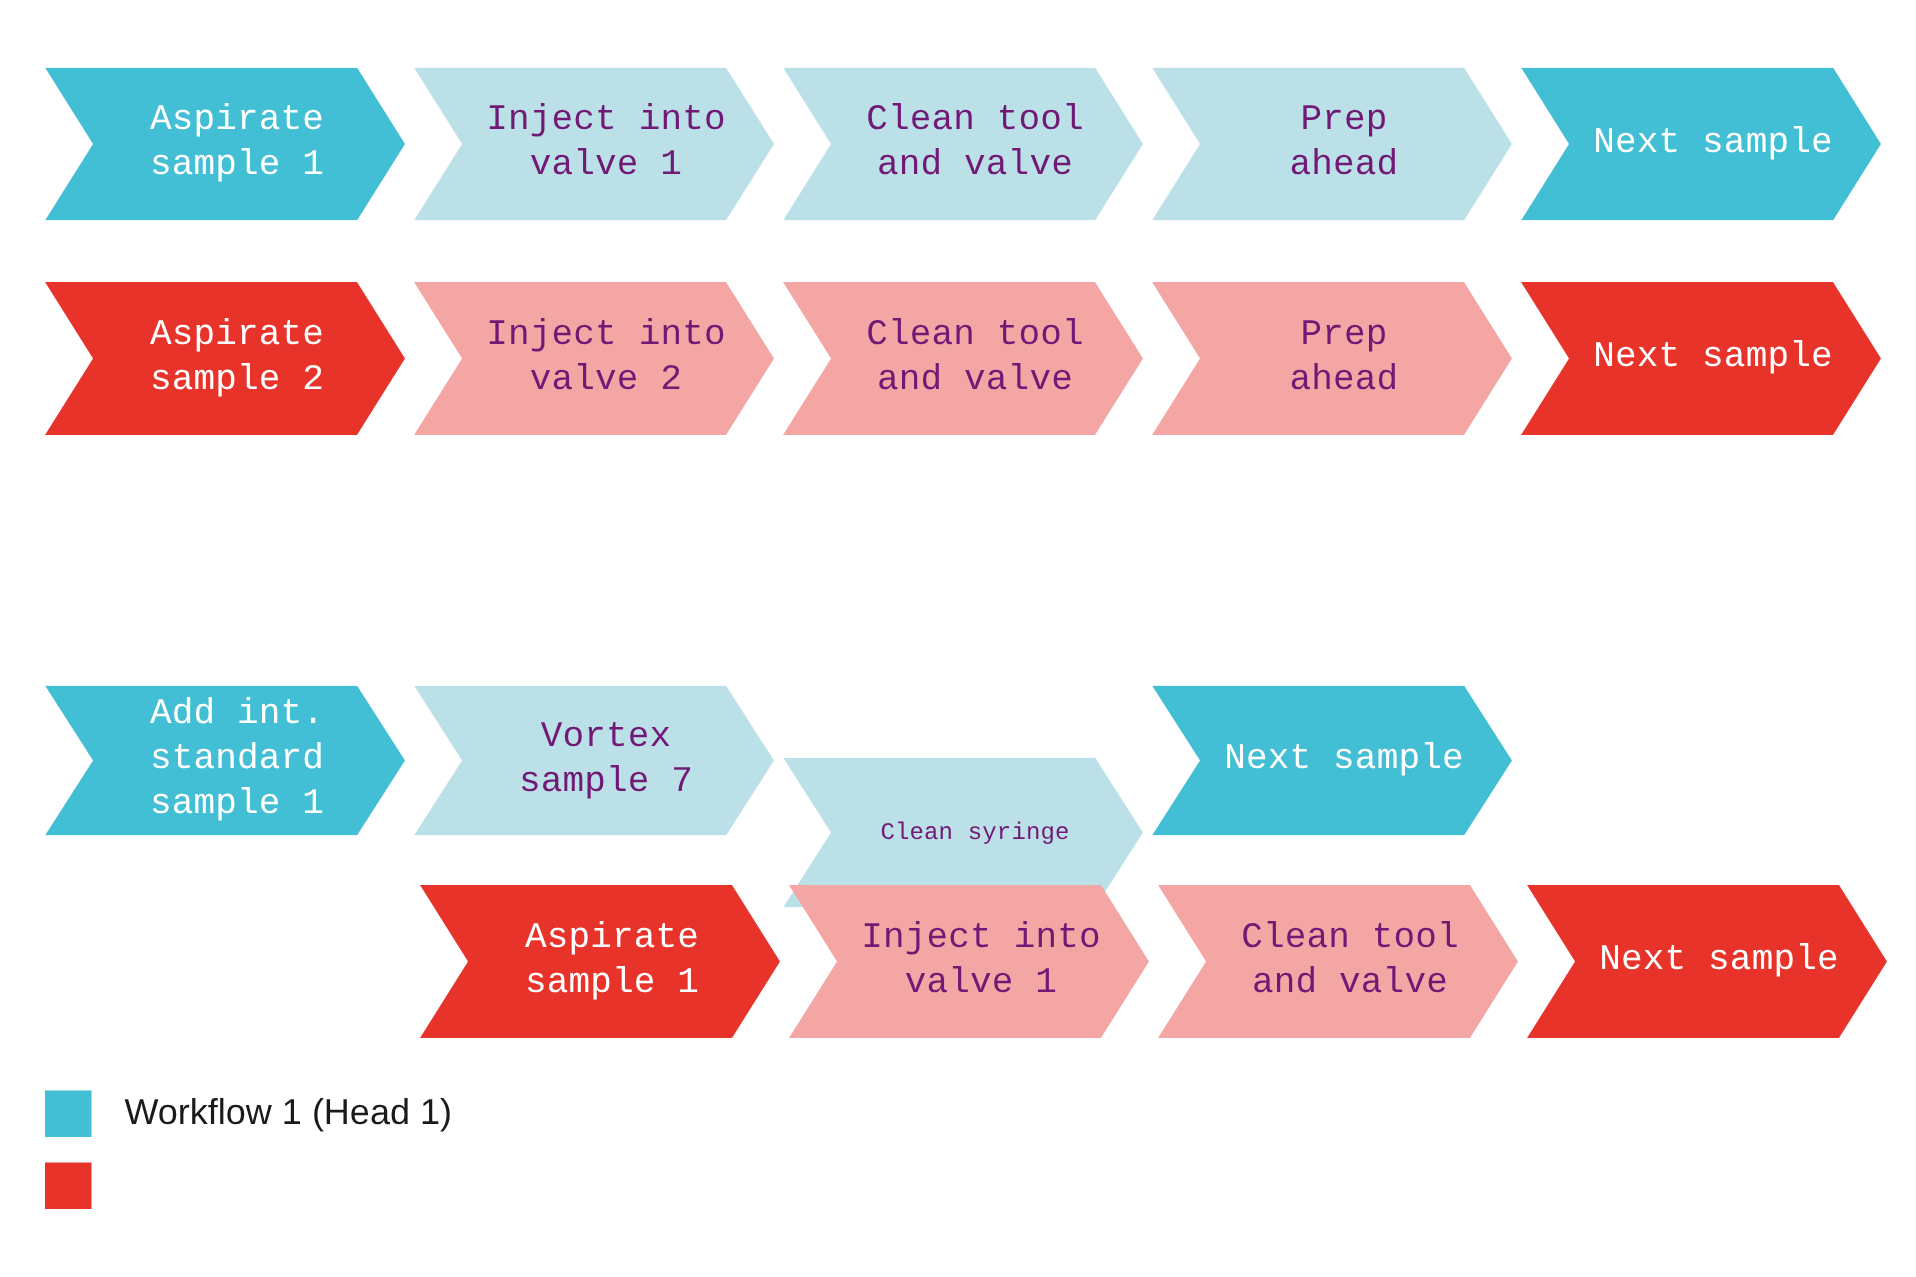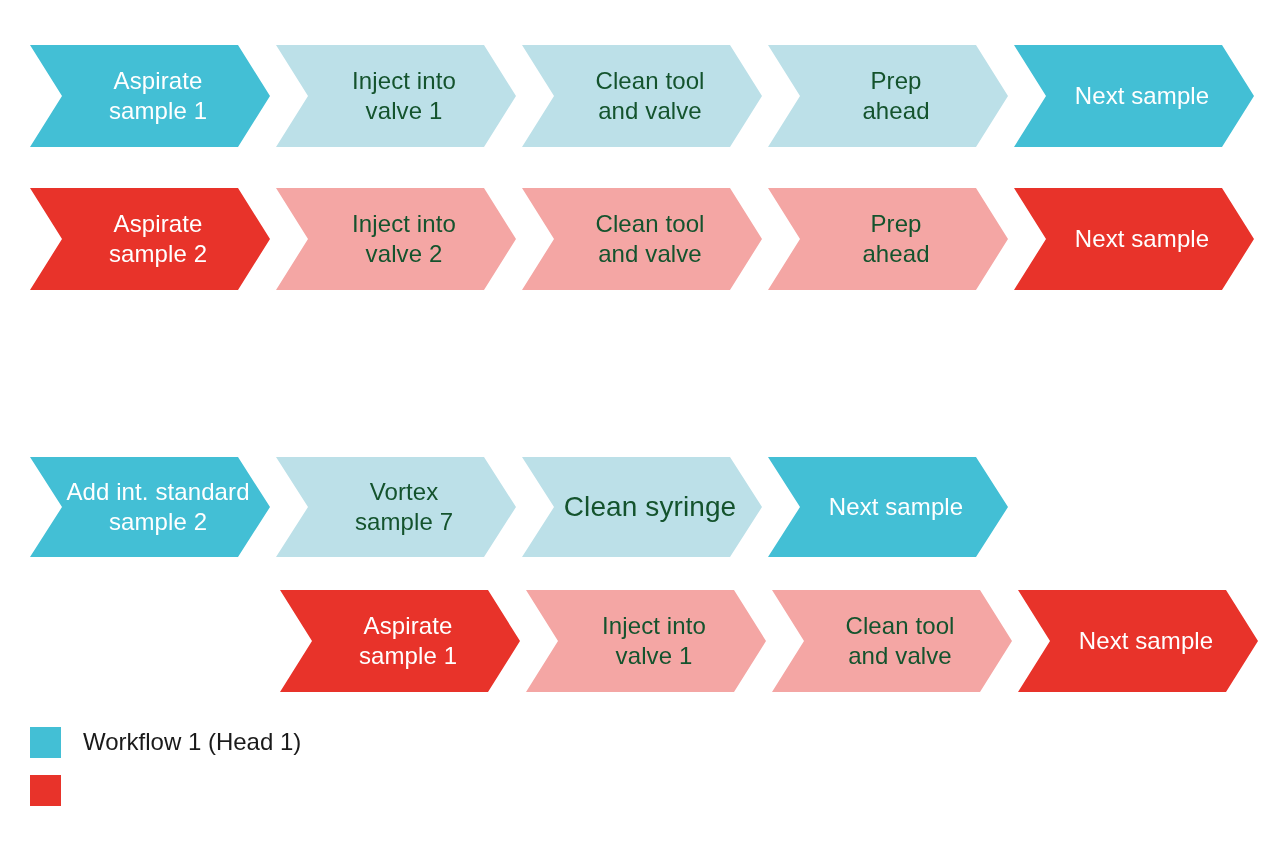--- a/index.html
+++ b/index.html
@@ -16,20 +16,21 @@
     font-family: "Liberation Sans", sans-serif;
     -webkit-font-smoothing: antialiased;
   }
 
   #diagram-canvas {
     position: absolute;
     left: 0;
     top: 0;
     width: 1277px;
     height: 851px;
+    font-family: Liberation Mono, monospace;
   }
 
   
   .chevron-row {
     position: absolute;
     display: block;
   }
 
   .chevron {
     position: absolute;
@@ -59,21 +60,21 @@
 
   
   .chev-label {
     display: block;
     padding-left: 26px;
     padding-right: 10px;
     white-space: pre-line;
   }
 
   .chev-dark  { color: #ffffff; }
-  .chev-light { color: #14532d; }
+  .chev-light { color: #701a75; }
 
   
   #legend {
     position: absolute;
     left: 30px;
     top: 718px;
   }
   .legend-row {
     display: flex;
     align-items: center;
@@ -137,27 +138,27 @@
         </div>
         <div class="chevron chev-dark" style="left: 984px; width: 240px; height: 102px; background: rgb(232, 51, 42); font-size: 24px;">
           <span class="chev-label">Next sample</span>
         </div>
       </div>
     </div>
     <div style="position: absolute; left: 0px; top: 0px; width: 100%; height: 100%;">
       <div class="chevron-row" style="left: 30px; top: 457px; height: 100px; width: 984px;">
         <div class="chevron chev-dark" style="left: 0px; width: 240px; height: 100px; background: rgb(67, 191, 213); font-size: 24px;">
           <span class="chev-label">Add int. standard
-sample 2</span>
+sample 1</span>
         </div>
         <div class="chevron chev-light" style="left: 246px; width: 240px; height: 100px; background: rgb(188, 224, 232); font-size: 24px;">
           <span class="chev-label">Vortex
 sample 7</span>
         </div>
-        <div class="chevron chev-light" style="left: 492px; width: 240px; height: 100px; background: rgb(188, 224, 232); font-size: 28px;">
+        <div class="chevron chev-light" style="left: 492px; width: 240px; height: 100px; background: rgb(188, 224, 232); font-size: 16px; margin-top: 48px;">
           <span class="chev-label">Clean syringe</span>
         </div>
         <div class="chevron chev-dark" style="left: 738px; width: 240px; height: 100px; background: rgb(67, 191, 213); font-size: 24px;">
           <span class="chev-label">Next sample</span>
         </div>
       </div>
       <div class="chevron-row" style="left: 280px; top: 590px; height: 102px; width: 984px;">
         <div class="chevron chev-dark" style="left: 0px; width: 240px; height: 102px; background: rgb(232, 51, 42); font-size: 24px;">
           <span class="chev-label">Aspirate
 sample 1</span>

